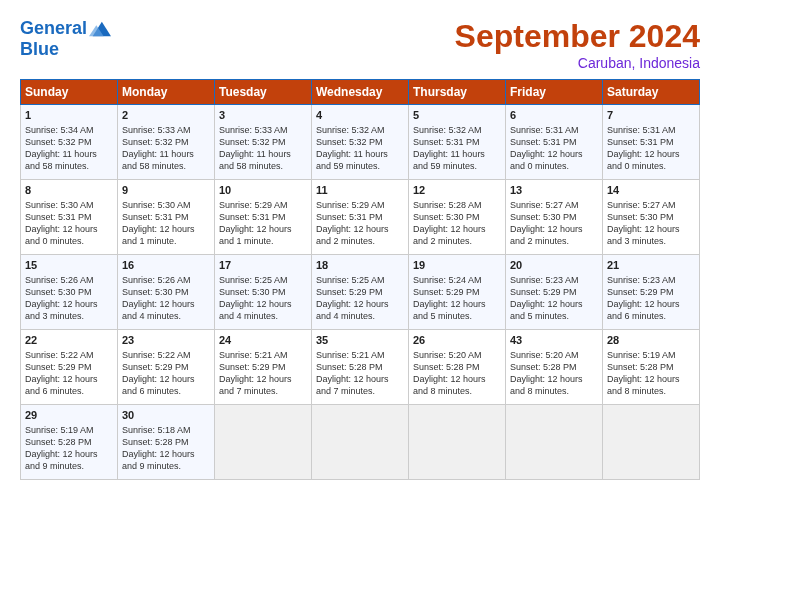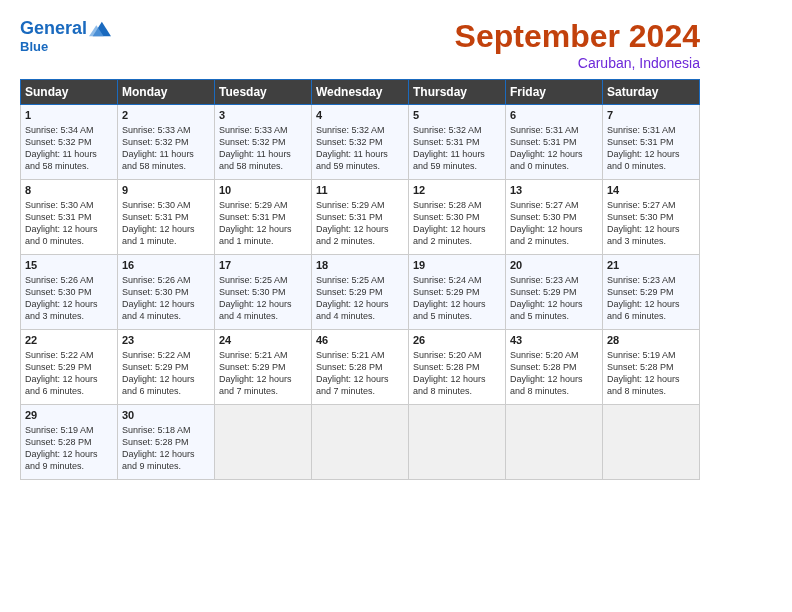--- a/index.html
+++ b/index.html
@@ -51,21 +51,21 @@
     .location {
       font-size: 14px;
       color: #6d28d9;
     }
     table {
       width: 100%;
       border-collapse: collapse;
       table-layout: fixed;
     }
     thead tr {
-      background: #404040;
+      background: #c2410c;
     }
     thead th {
       color: #fff;
       font-size: 12px;
       font-weight: bold;
       padding: 5px 4px;
       text-align: left;
       border: 1px solid #1a6abf;
     }
     tbody tr {
@@ -106,21 +106,21 @@
       <div>
         <div style="display:flex;align-items:center;">
           <span class="logo-text">
             <span style="color:#1a6abf;">General</span>
           </span>
           <svg class="logo-icon" viewBox="0 0 24 24">
             <polygon points="4,20 14,4 24,20" fill="#1a6abf"></polygon>
             <polygon points="0,20 8,8 16,20" fill="#60a0e0" opacity="0.7"></polygon>
           </svg>
         </div>
-        <div style="font-size:13px;font-weight:bold;color:#1a6abf;line-height:1;">Blue</div>
+        <div style="font-size:18px;font-weight:bold;color:#1a6abf;line-height:1;">Blue</div>
       </div>
     </div>
     <div class="title-block">
       <div class="month-title">September 2024</div>
       <div class="location">Caruban, Indonesia</div>
     </div>
   </div>
 
   <table>
     <thead>
@@ -304,21 +304,21 @@
             <div>and 6 minutes.</div>
           </td>
           <td>
             <span class="day-num">24</span>
             <div>Sunrise: 5:21 AM</div>
             <div>Sunset: 5:29 PM</div>
             <div>Daylight: 12 hours</div>
             <div>and 7 minutes.</div>
           </td>
           <td>
-            <span class="day-num">46</span>
+            <span class="day-num">35</span>
             <div>Sunrise: 5:21 AM</div>
             <div>Sunset: 5:28 PM</div>
             <div>Daylight: 12 hours</div>
             <div>and 7 minutes.</div>
           </td>
           <td>
             <span class="day-num">26</span>
             <div>Sunrise: 5:20 AM</div>
             <div>Sunset: 5:28 PM</div>
             <div>Daylight: 12 hours</div>

